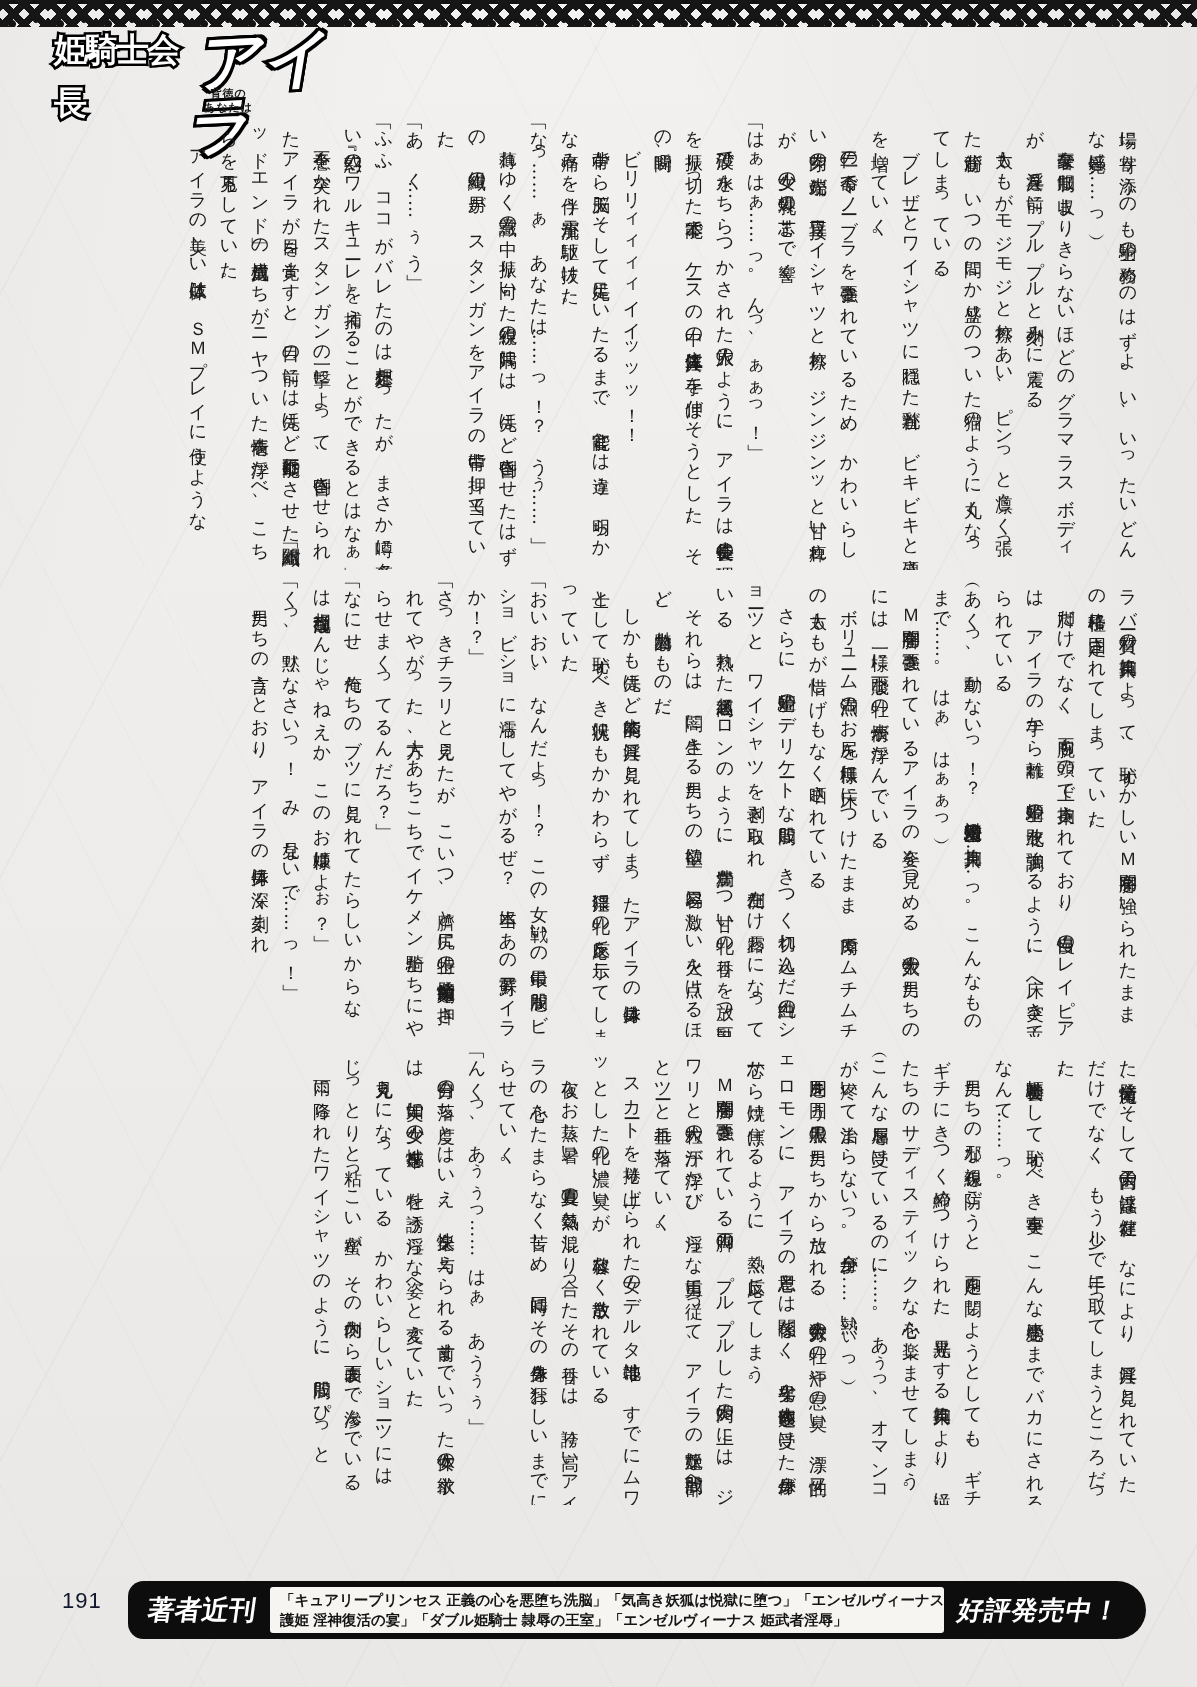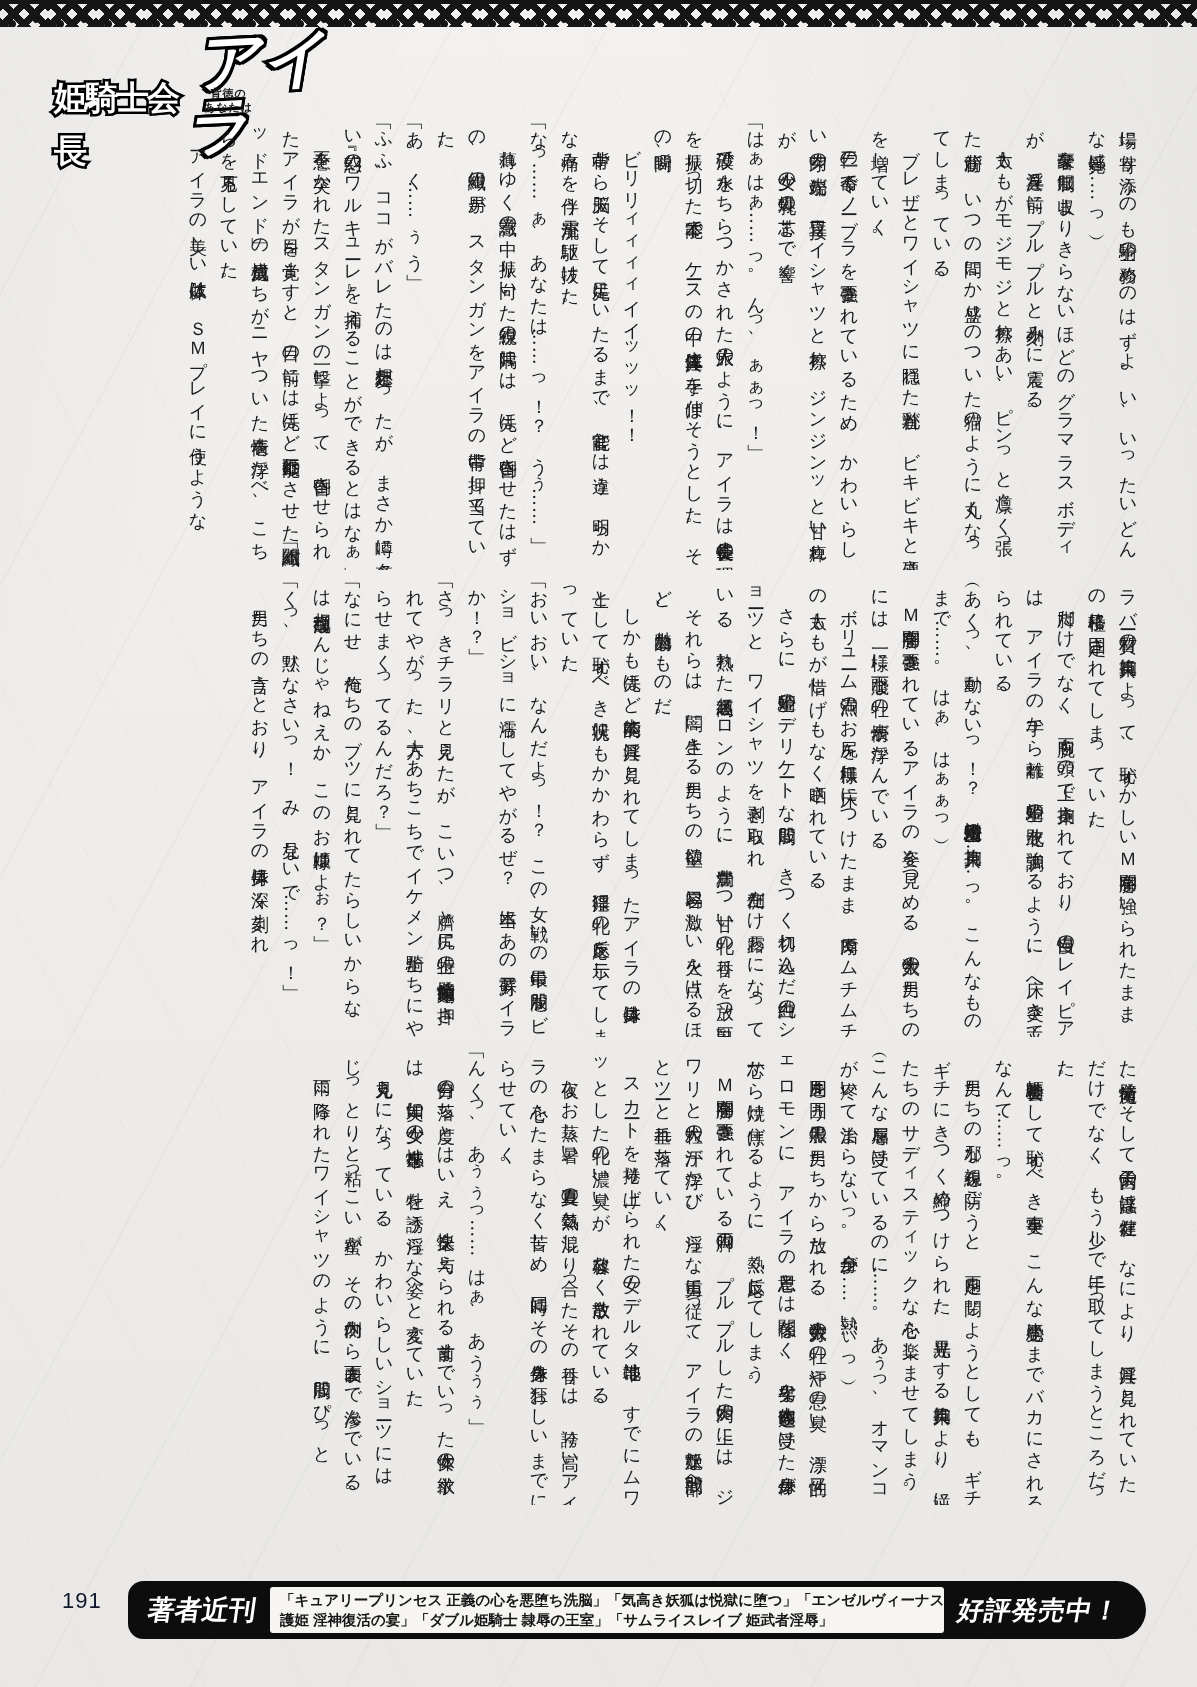--- a/index.html
+++ b/index.html
@@ -25,21 +25,20 @@
     background-size:48px 27px,48px 27px,48px 27px,48px 27px,100% 100%;
   }
   
   .logo{position:absolute;top:24px;left:54px;width:330px;height:96px;}
   .logo-row{display:flex;align-items:flex-start;}
   .logo-prefix{
     font-family:"Liberation Sans","DejaVu Sans",sans-serif;
     font-weight:900;font-size:33px;letter-spacing:-2px;color:#fff;line-height:1.6;
     -webkit-text-stroke:5px #000;paint-order:stroke fill;
     text-shadow:2px 2px 0 #000,-2px 2px 0 #000,2px -2px 0 #000,-2px -2px 0 #000;
-    margin-top:48px;
   }
   .logo-aira{
     font-family:"Liberation Sans","DejaVu Sans",sans-serif;
     font-weight:900;font-size:64px;color:#fff;line-height:1.0;margin-left:-6px;margin-top:2px;
     transform:skewX(-12deg) rotate(-3deg);
     -webkit-text-stroke:6px #000;paint-order:stroke fill;
     text-shadow:3px 3px 0 #000,-3px 3px 0 #000,3px -3px 0 #000,-3px -3px 0 #000;
   }
   .logo-sub{
     position:absolute;left:150px;top:62px;
@@ -146,16 +145,16 @@
     <p>　丸見えになっている、かわいらしいショーツには、じっとりと粘っこい蜜が、その内側から表面まで滲んでいる。</p>
     <p>　雨に降られたワイシャツのように、股間にぴっと</p>
   </div>
 
 <div class="page-num">191</div>
 
 <div class="footer-bar">
   <span class="footer-label">著者近刊</span>
   <div class="footer-titles">
     <div>「キュアリープリンセス 正義の心を悪堕ち洗脳」「気高き妖狐は悦獄に堕つ」「エンゼルヴィーナス 失墜の天使」「守</div>
-    <div>護姫 淫神復活の宴」「ダブル姫騎士 隷辱の王室」「サムライスレイブ 姫武者淫辱」</div>
+    <div>護姫 淫神復活の宴」「ダブル姫騎士 隷辱の王室」「エンゼルヴィーナス 姫武者淫辱」</div>
   </div>
   <span class="footer-promo">好評発売中！</span>
 </div>
 
 </body></html>

